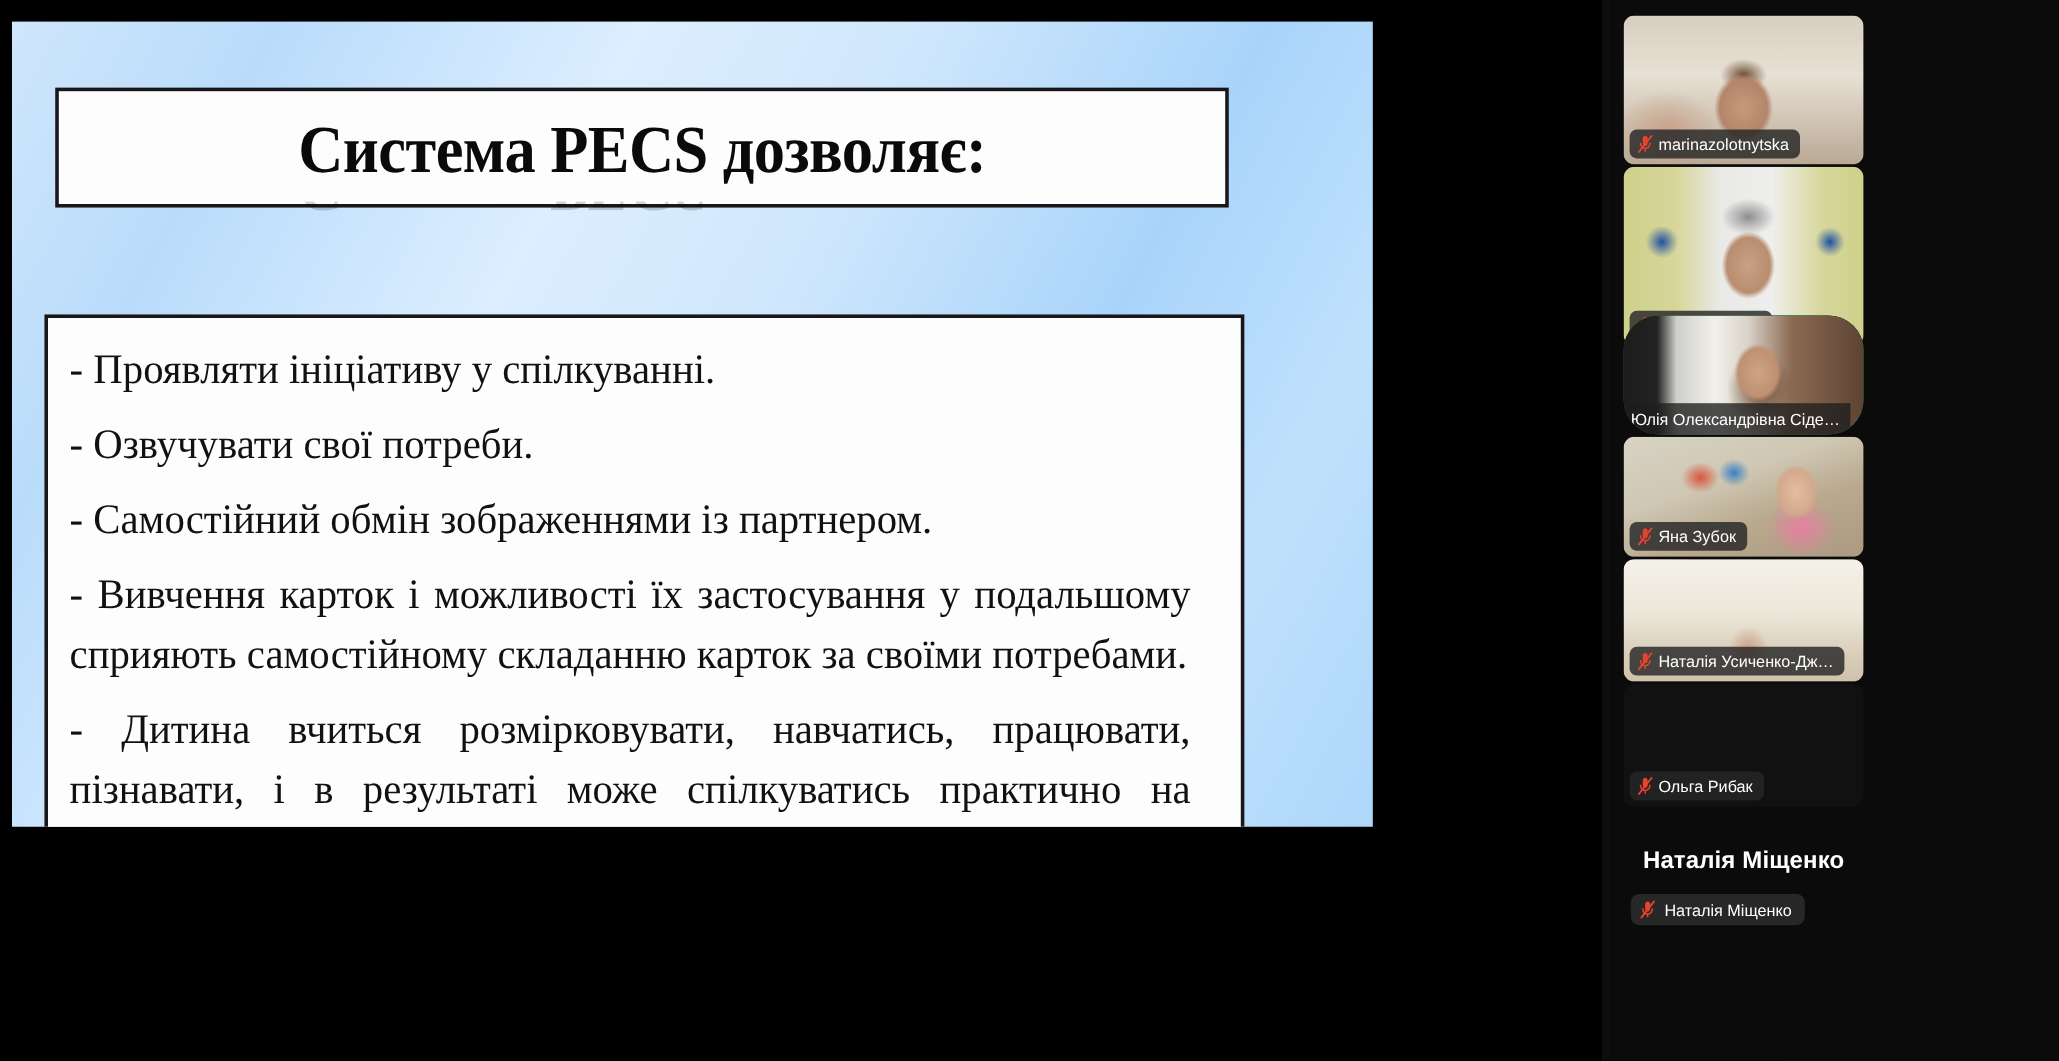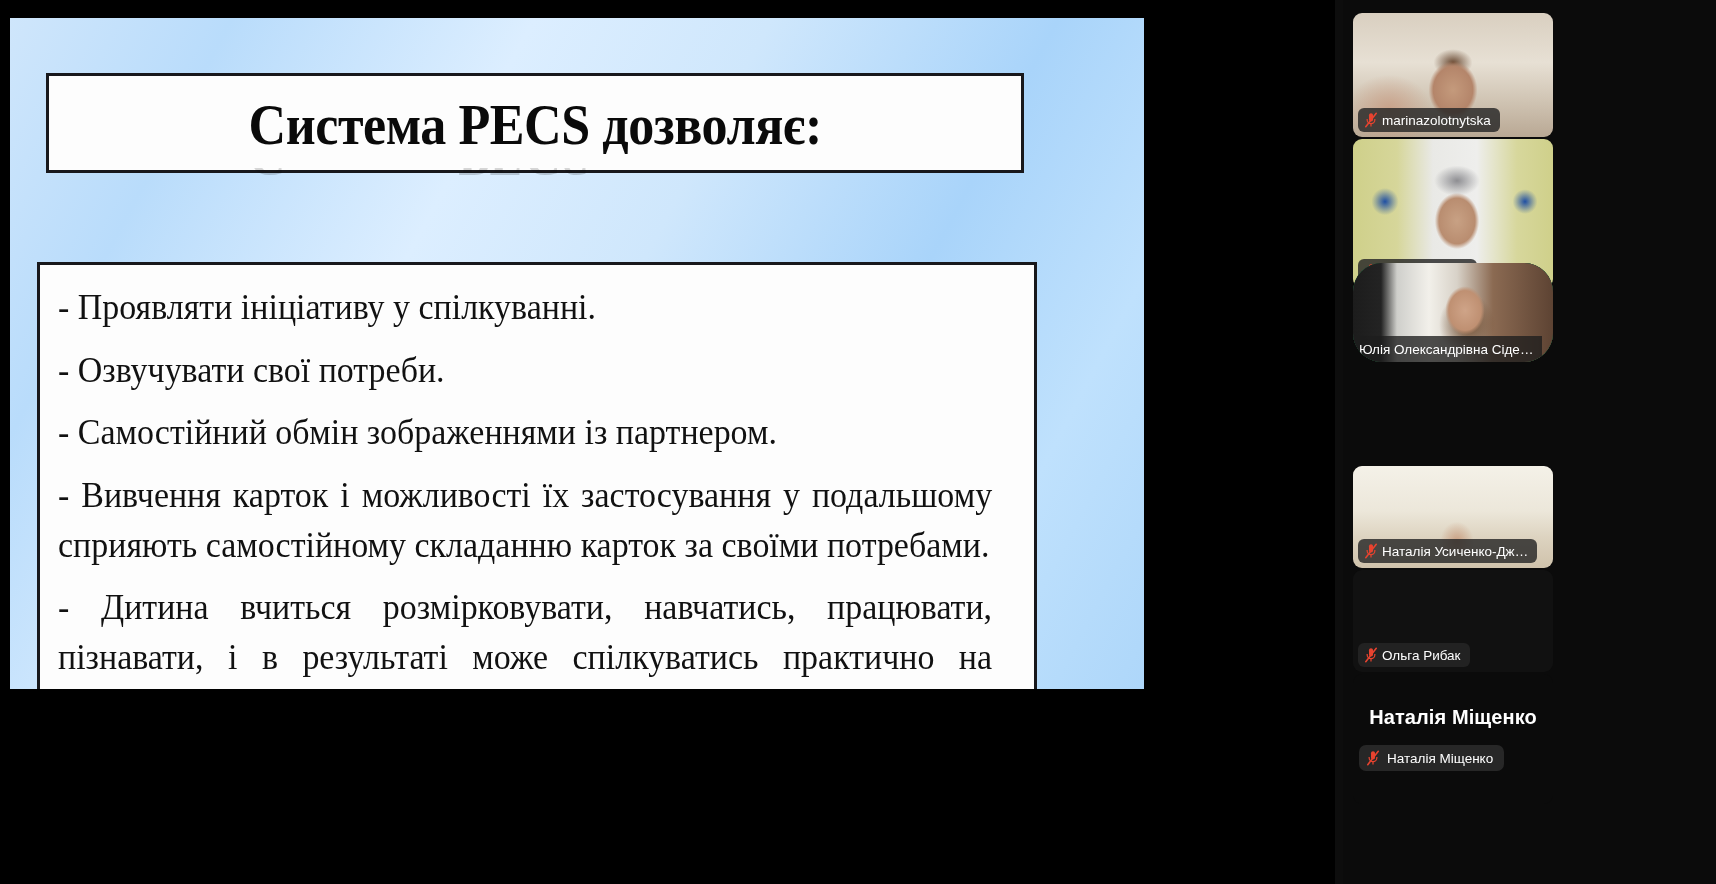--- a/index.html
+++ b/index.html
@@ -287,20 +287,32 @@
       </div>
     </div>
 
     <div class="tile speaking" style="top:263px;height:99px">
       <div class="video v-yulia"></div>
       <div class="namebar" style="left:0;bottom:0;border-radius:0;background:rgba(30,30,30,0.78);max-width:200px;height:26px">
         <span class="nm">Юлія Олександрівна Сіде…</span>
       </div>
     </div>
 
+    <div class="tile" style="top:364px;height:100px">
+      <div class="video v-yana"></div>
+      <div class="namebar">
+        <svg class="mic-muted-icon" viewBox="0 0 16 18">
+          <path d="M8 1.2c-1.3 0-2.3 1-2.3 2.3v5c0 1.3 1 2.3 2.3 2.3s2.3-1 2.3-2.3v-5c0-1.3-1-2.3-2.3-2.3z" fill="#e8432f"></path>
+          <path d="M3.6 7.8v1c0 2.4 2 4.4 4.4 4.4s4.4-2 4.4-4.4v-1" stroke="#e8432f" stroke-width="1.4" fill="none"></path>
+          <path d="M8 13.2v3.2" stroke="#e8432f" stroke-width="1.4"></path>
+          <path d="M2 16.6L14 1.4" stroke="#e8432f" stroke-width="1.8" stroke-linecap="round"></path>
+        </svg>
+        <span class="nm">Яна Зубок</span>
+      </div>
+    </div>
 
     <div class="tile" style="top:466px;height:102px">
       <div class="video v-usychenko"></div>
       <div class="namebar">
         <svg class="mic-muted-icon" viewBox="0 0 16 18">
           <path d="M8 1.2c-1.3 0-2.3 1-2.3 2.3v5c0 1.3 1 2.3 2.3 2.3s2.3-1 2.3-2.3v-5c0-1.3-1-2.3-2.3-2.3z" fill="#e8432f"></path>
           <path d="M3.6 7.8v1c0 2.4 2 4.4 4.4 4.4s4.4-2 4.4-4.4v-1" stroke="#e8432f" stroke-width="1.4" fill="none"></path>
           <path d="M8 13.2v3.2" stroke="#e8432f" stroke-width="1.4"></path>
           <path d="M2 16.6L14 1.4" stroke="#e8432f" stroke-width="1.8" stroke-linecap="round"></path>
         </svg>

